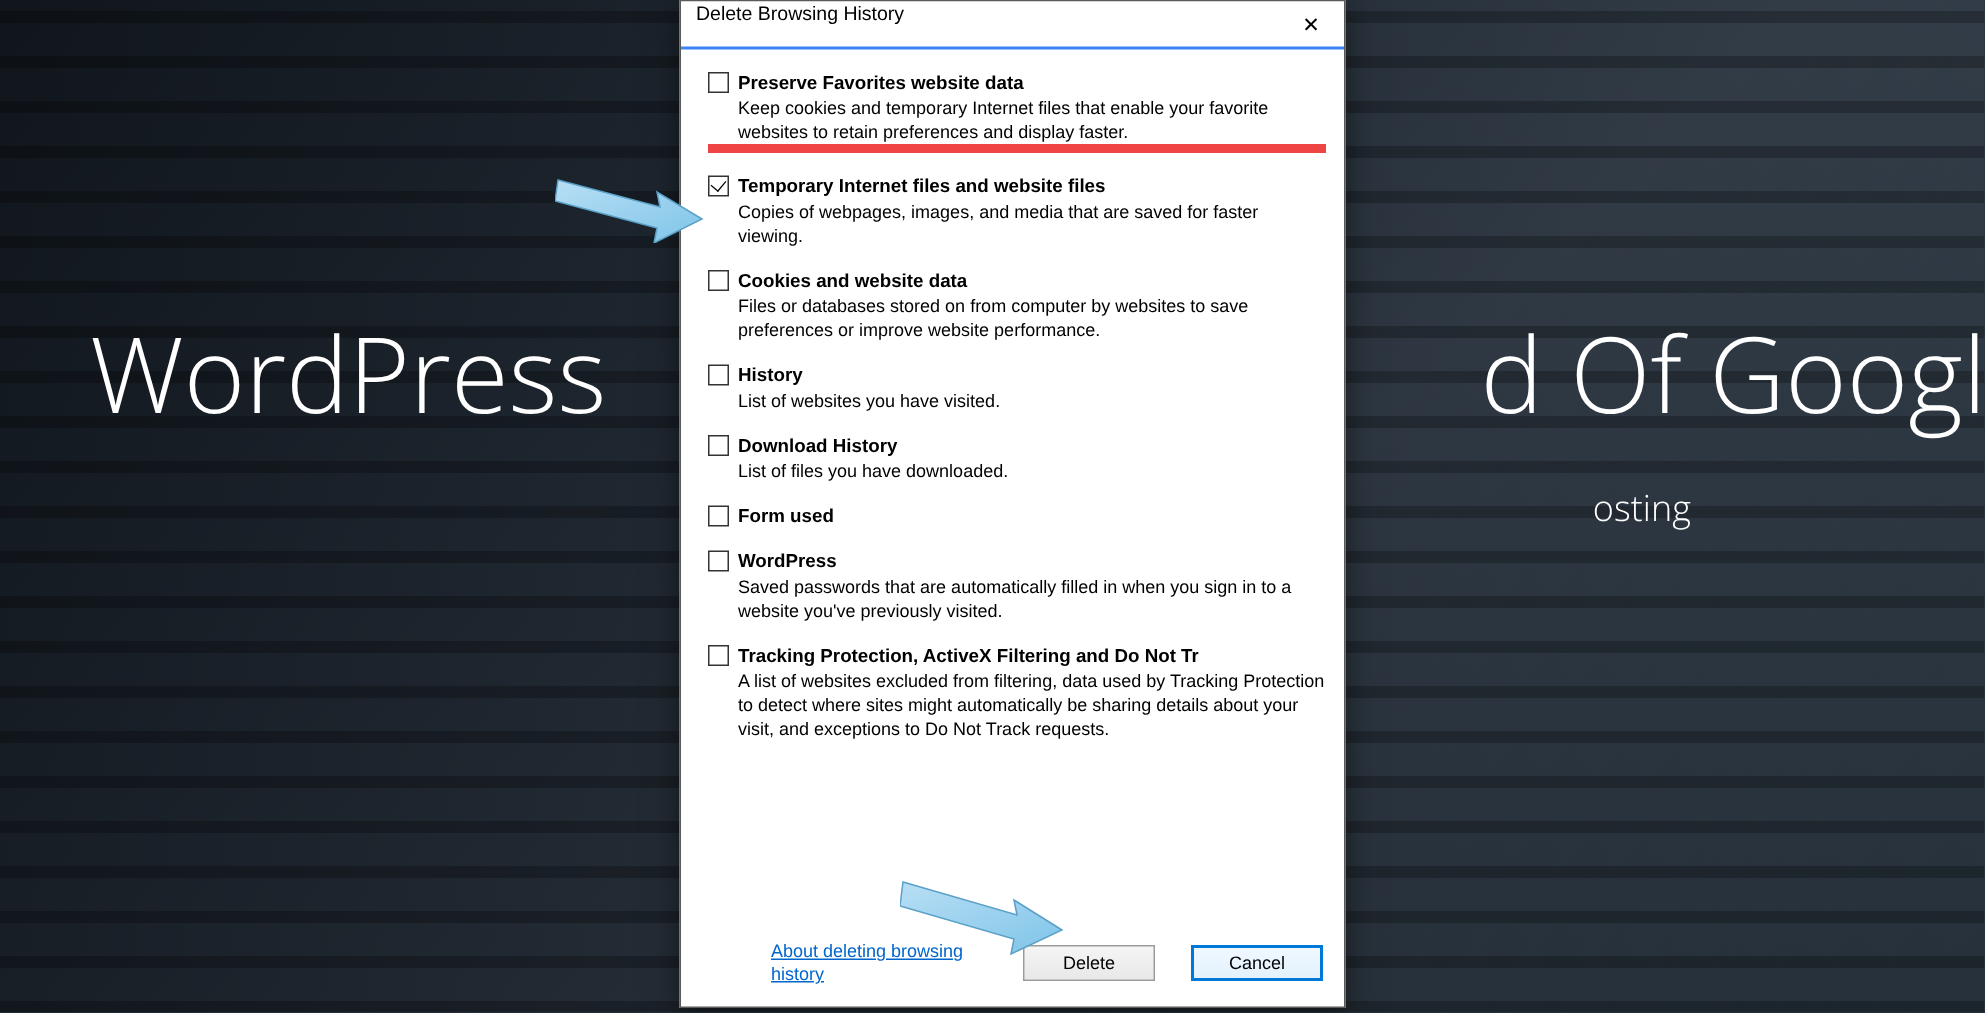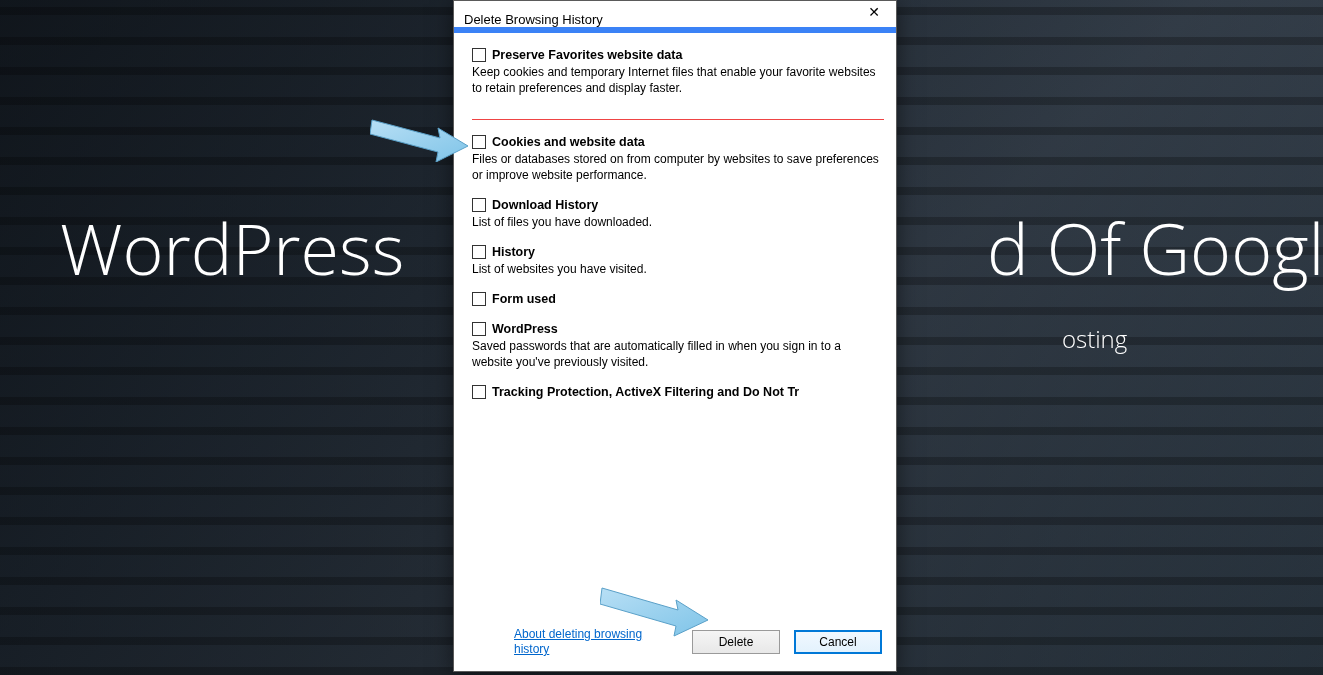--- a/index.html
+++ b/index.html
@@ -64,26 +64,26 @@
       width: 444px;
       height: 672px;
       background: #fff;
       border: 1px solid #5a5a5a;
       box-shadow: 0 4px 20px rgba(0,0,0,0.5);
       display: flex;
       flex-direction: column;
     }
     .dialog-titlebar {
       display: flex;
-      align-items: flex-end;
+      align-items: flex-start;
       justify-content: space-between;
       height: 32px;
       padding: 0 0 0 10px;
       background: #fff;
-      border-bottom: 6px solid #3b82f6;
+      border-bottom: 2px solid #3b82f6;
     }
     .dialog-title {
       font-size: 13px;
       color: #000;
     }
     .dialog-close {
       width: 44px;
       height: 30px;
       display: flex;
       align-items: center;
@@ -94,22 +94,22 @@
     }
     .dialog-body {
       flex: 1;
       padding: 14px 12px 8px 18px;
       overflow: hidden;
     }
     .option-row {
       margin-bottom: 14px;
     }
     .option-row.sep {
-      border-bottom: 1px solid #ef4444;
-      padding-bottom: 23px;
+      border-bottom: 6px solid #ef4444;
+      padding-bottom: 0;
     }
     .option-header {
       display: flex;
       align-items: flex-start;
       gap: 6px;
     }
     .checkbox {
       width: 14px;
       height: 14px;
       border: 1px solid #333;
@@ -132,39 +132,40 @@
     .option-title {
       font-size: 12.5px;
       font-weight: bold;
       color: #000;
       line-height: 16px;
     }
     .option-desc {
       font-size: 12px;
       color: #000;
       line-height: 16px;
+      margin-left: 20px;
       margin-top: 1px;
     }
     .dialog-footer {
       padding: 6px 14px 14px 18px;
       display: flex;
       align-items: center;
       justify-content: space-between;
     }
     .help-link {
       color: #0066cc;
       text-decoration: underline;
       font-size: 12px;
       max-width: 140px;
       line-height: 15px;
       margin-left: 42px;
     }
     .button-group {
       display: flex;
-      gap: 14px;
+      gap: 24px;
     }
     .btn {
       width: 88px;
       height: 24px;
       background: linear-gradient(#f5f5f5, #e8e8e8);
       border: 1px solid #9a9a9a;
       font-size: 12px;
       color: #000;
       display: flex;
       align-items: center;
@@ -204,57 +205,65 @@
   <div class="dialog-body" id="options-container">
   <div class="option-row sep">
         <div class="option-header">
           <div class="checkbox"></div>
           <div class="option-title">Preserve Favorites website data</div>
         </div>
         <div class="option-desc">Keep cookies and temporary Internet files that enable your favorite websites to retain preferences and display faster.</div>
       </div>
       <div class="option-row">
         <div class="option-header">
+          <div class="checkbox checked"></div>
+          <div class="option-title">Temporary Internet files and website files</div>
+        </div>
+        <div class="option-desc">Copies of webpages, images, and media that are saved for faster viewing.</div>
+      </div>
+      <div class="option-row">
+        <div class="option-header">
           <div class="checkbox"></div>
           <div class="option-title">Cookies and website data</div>
         </div>
         <div class="option-desc">Files or databases stored on from computer by websites to save preferences or improve website performance.</div>
       </div>
       <div class="option-row">
         <div class="option-header">
           <div class="checkbox"></div>
+          <div class="option-title">History</div>
+        </div>
+        <div class="option-desc">List of websites you have visited.</div>
+      </div>
+      <div class="option-row">
+        <div class="option-header">
+          <div class="checkbox"></div>
           <div class="option-title">Download History</div>
         </div>
         <div class="option-desc">List of files you have downloaded.</div>
       </div>
       <div class="option-row">
         <div class="option-header">
           <div class="checkbox"></div>
-          <div class="option-title">History</div>
-        </div>
-        <div class="option-desc">List of websites you have visited.</div>
-      </div>
-      <div class="option-row">
-        <div class="option-header">
-          <div class="checkbox"></div>
           <div class="option-title">Form used</div>
         </div>
       </div>
       <div class="option-row">
         <div class="option-header">
           <div class="checkbox"></div>
           <div class="option-title">WordPress</div>
         </div>
         <div class="option-desc">Saved passwords that are automatically filled in when you sign in to a website you've previously visited.</div>
       </div>
       <div class="option-row">
         <div class="option-header">
           <div class="checkbox"></div>
           <div class="option-title" style="white-space: nowrap; overflow: hidden; max-width: 395px; text-align: center;">Tracking Protection, ActiveX Filtering and Do Not Tr</div>
         </div>
+        <div class="option-desc">A list of websites excluded from filtering, data used by Tracking Protection to detect where sites might automatically be sharing details about your visit, and exceptions to Do Not Track requests.</div>
       </div>
     </div>
   <div class="dialog-footer">
     <a class="help-link">About deleting browsing history</a>
     <div class="button-group">
       <button class="btn">Delete</button>
       <button class="btn primary">Cancel</button>
     </div>
   </div>
 </div>

